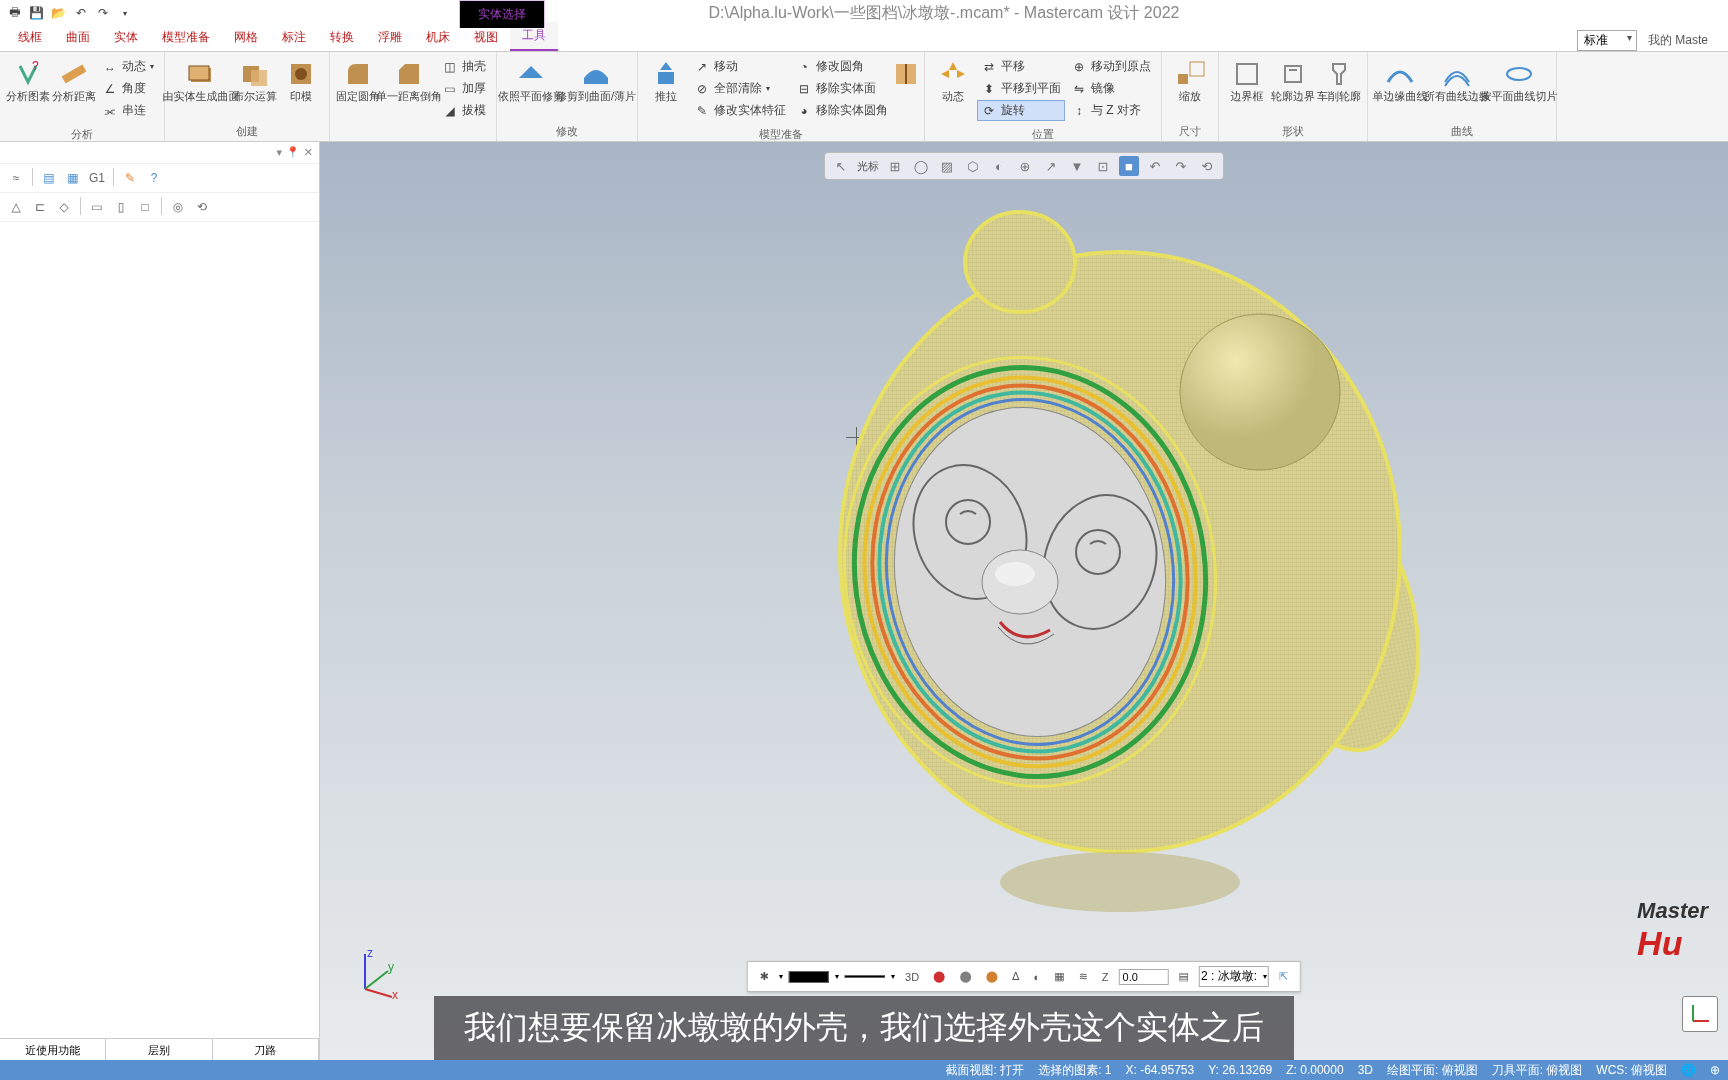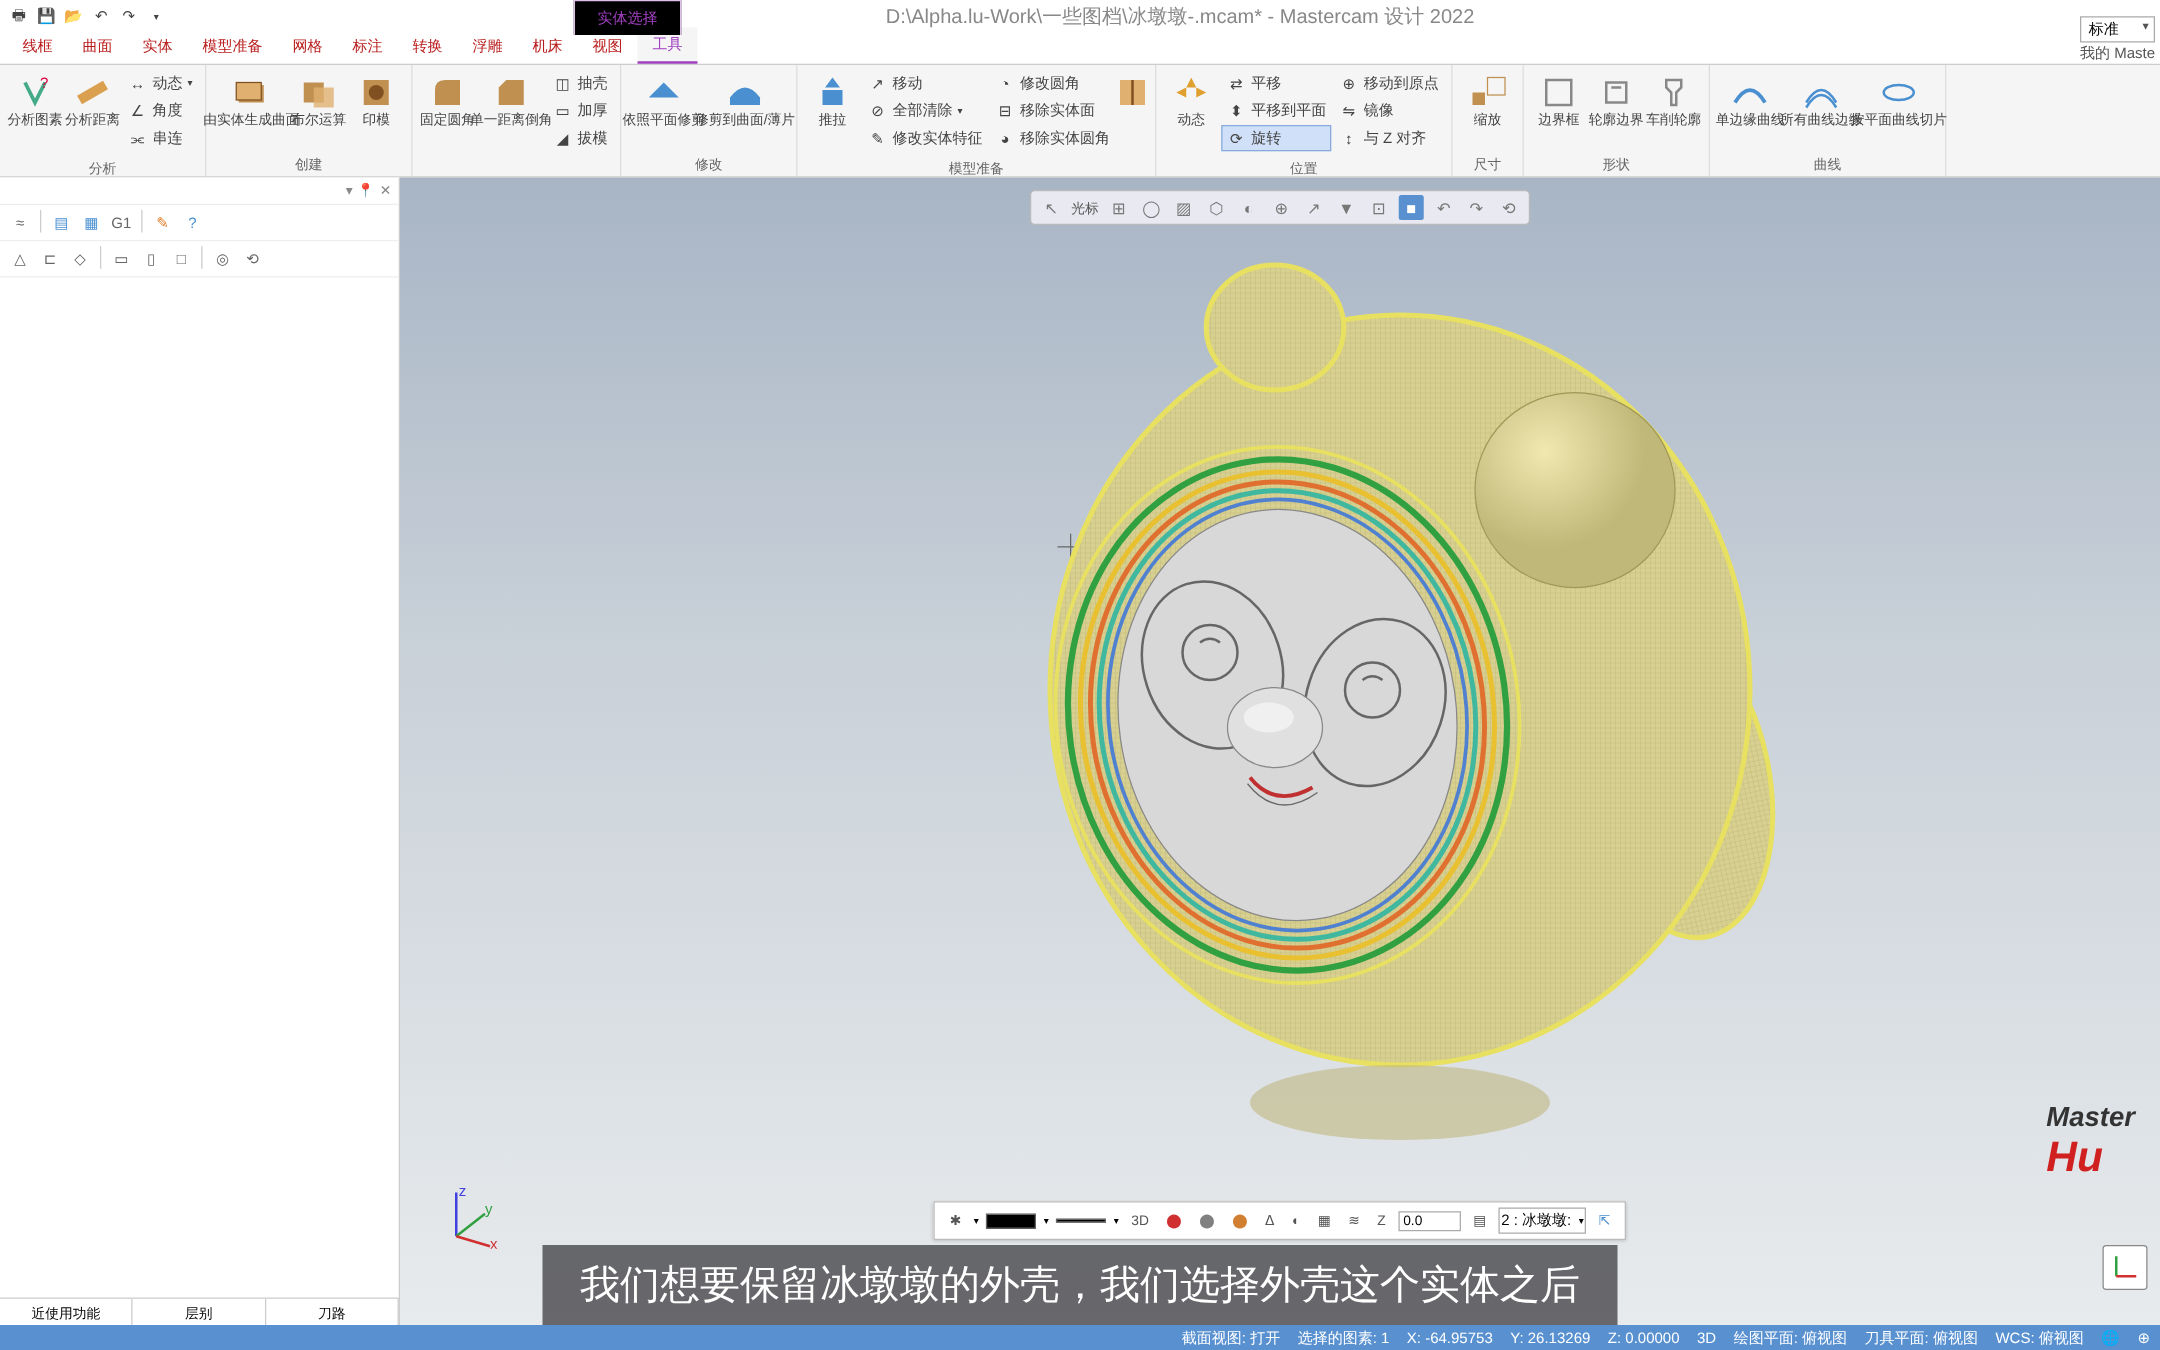--- a/index.html
+++ b/index.html
@@ -9,21 +9,21 @@
 .titlebar { height: 26px; display: flex; align-items: center; background: #fff; }
 .qat { display: flex; gap: 4px; padding: 2px 6px; align-items: center; }
 .qat-btn { width: 18px; height: 18px; display: flex; align-items: center; justify-content: center; font-size: 12px; color: #444; cursor: pointer; }
 .title-text { flex: 1; text-align: center; color: #888; font-size: 16px; padding-left: 20px; }
 .context-tab { position: absolute; left: 459px; top: 0; padding: 5px 18px; background: #000000; color: #a040c0; font-size: 12px; border: 1px solid #e0c0e8; border-bottom: none; }
 
 
 .ribbon-tabs { height: 26px; display: flex; align-items: flex-end; border-bottom: 1px solid #ccc; background: #fff; }
 .tab { padding: 5px 12px; color: #b91c1c; cursor: pointer; }
 .tab.active { color: #a040c0; border-bottom: 2px solid #a040c0; background: #f5f5f5; }
-.ribbon-right { margin-left: auto; display: flex; align-items: center; padding-right: 4px; gap: 0; flex-direction: column; }
+.ribbon-right { margin-left: auto; display: flex; align-items: center; padding-right: 20px; gap: 11px; }
 .combo { border: 1px solid #aaa; padding: 1px 20px 1px 6px; background: #fff; position: relative; min-width: 60px; }
 .combo::after { content: "▾"; position: absolute; right: 4px; top: 1px; font-size: 10px; color: #555; }
 
 
 .ribbon { height: 90px; background: #f5f5f5; border-bottom: 1px solid #ccc; display: flex; }
 .group { border-right: 1px solid #ddd; display: flex; flex-direction: column; }
 .group-body { flex: 1; display: flex; align-items: flex-start; padding: 4px 6px; gap: 2px; }
 .group-label { text-align: center; font-size: 11px; color: #666; padding: 2px 0; }
 .big-btn { display: flex; flex-direction: column; align-items: center; width: 44px; padding: 2px; cursor: pointer; }
 .big-btn .ic { width: 32px; height: 32px; display: flex; align-items: center; justify-content: center; }
@@ -62,21 +62,21 @@
 .axis svg { width: 50px; height: 50px; }
 
 
 .bottom-toolbar { position: absolute; bottom: 70px; left: 50%; transform: translateX(-50%); background: #fff; border: 1px solid #bbb; padding: 4px 8px; display: flex; align-items: center; gap: 6px; box-shadow: 0 1px 3px rgba(0,0,0,0.2); }
 .bottom-toolbar .bbtn { padding: 2px 4px; color: #555; cursor: pointer; font-size: 11px; }
 .bottom-toolbar input { width: 50px; border: 1px solid #aaa; padding: 1px 3px; font-size: 11px; }
 .bottom-toolbar .swatch { width: 40px; height: 12px; background: #000; border: 1px solid #666; }
 .bottom-toolbar .combo2 { border: 1px solid #aaa; padding: 1px; display: flex; align-items: center; gap: 6px; font-size: 11px; }
 
 
-.watermark { position: absolute; right: 20px; bottom: 116px; font-style: italic; font-weight: bold; }
+.watermark { position: absolute; right: 20px; bottom: 99px; font-style: italic; font-weight: bold; }
 .watermark .l1 { font-size: 22px; color: #333; }
 .watermark .l2 { font-size: 34px; color: #d02020; }
 
 
 .coord-icon { position: absolute; right: 10px; bottom: 30px; width: 36px; height: 36px; border: 1px solid #888; border-radius: 3px; background: #fff; display: flex; align-items: center; justify-content: center; }
 
 
 .subtitle { position: absolute; bottom: 20px; left: 50%; transform: translateX(-50%); background: rgba(80,80,85,0.85); color: #fff; font-size: 32px; padding: 10px 30px; white-space: nowrap; }
 
 

